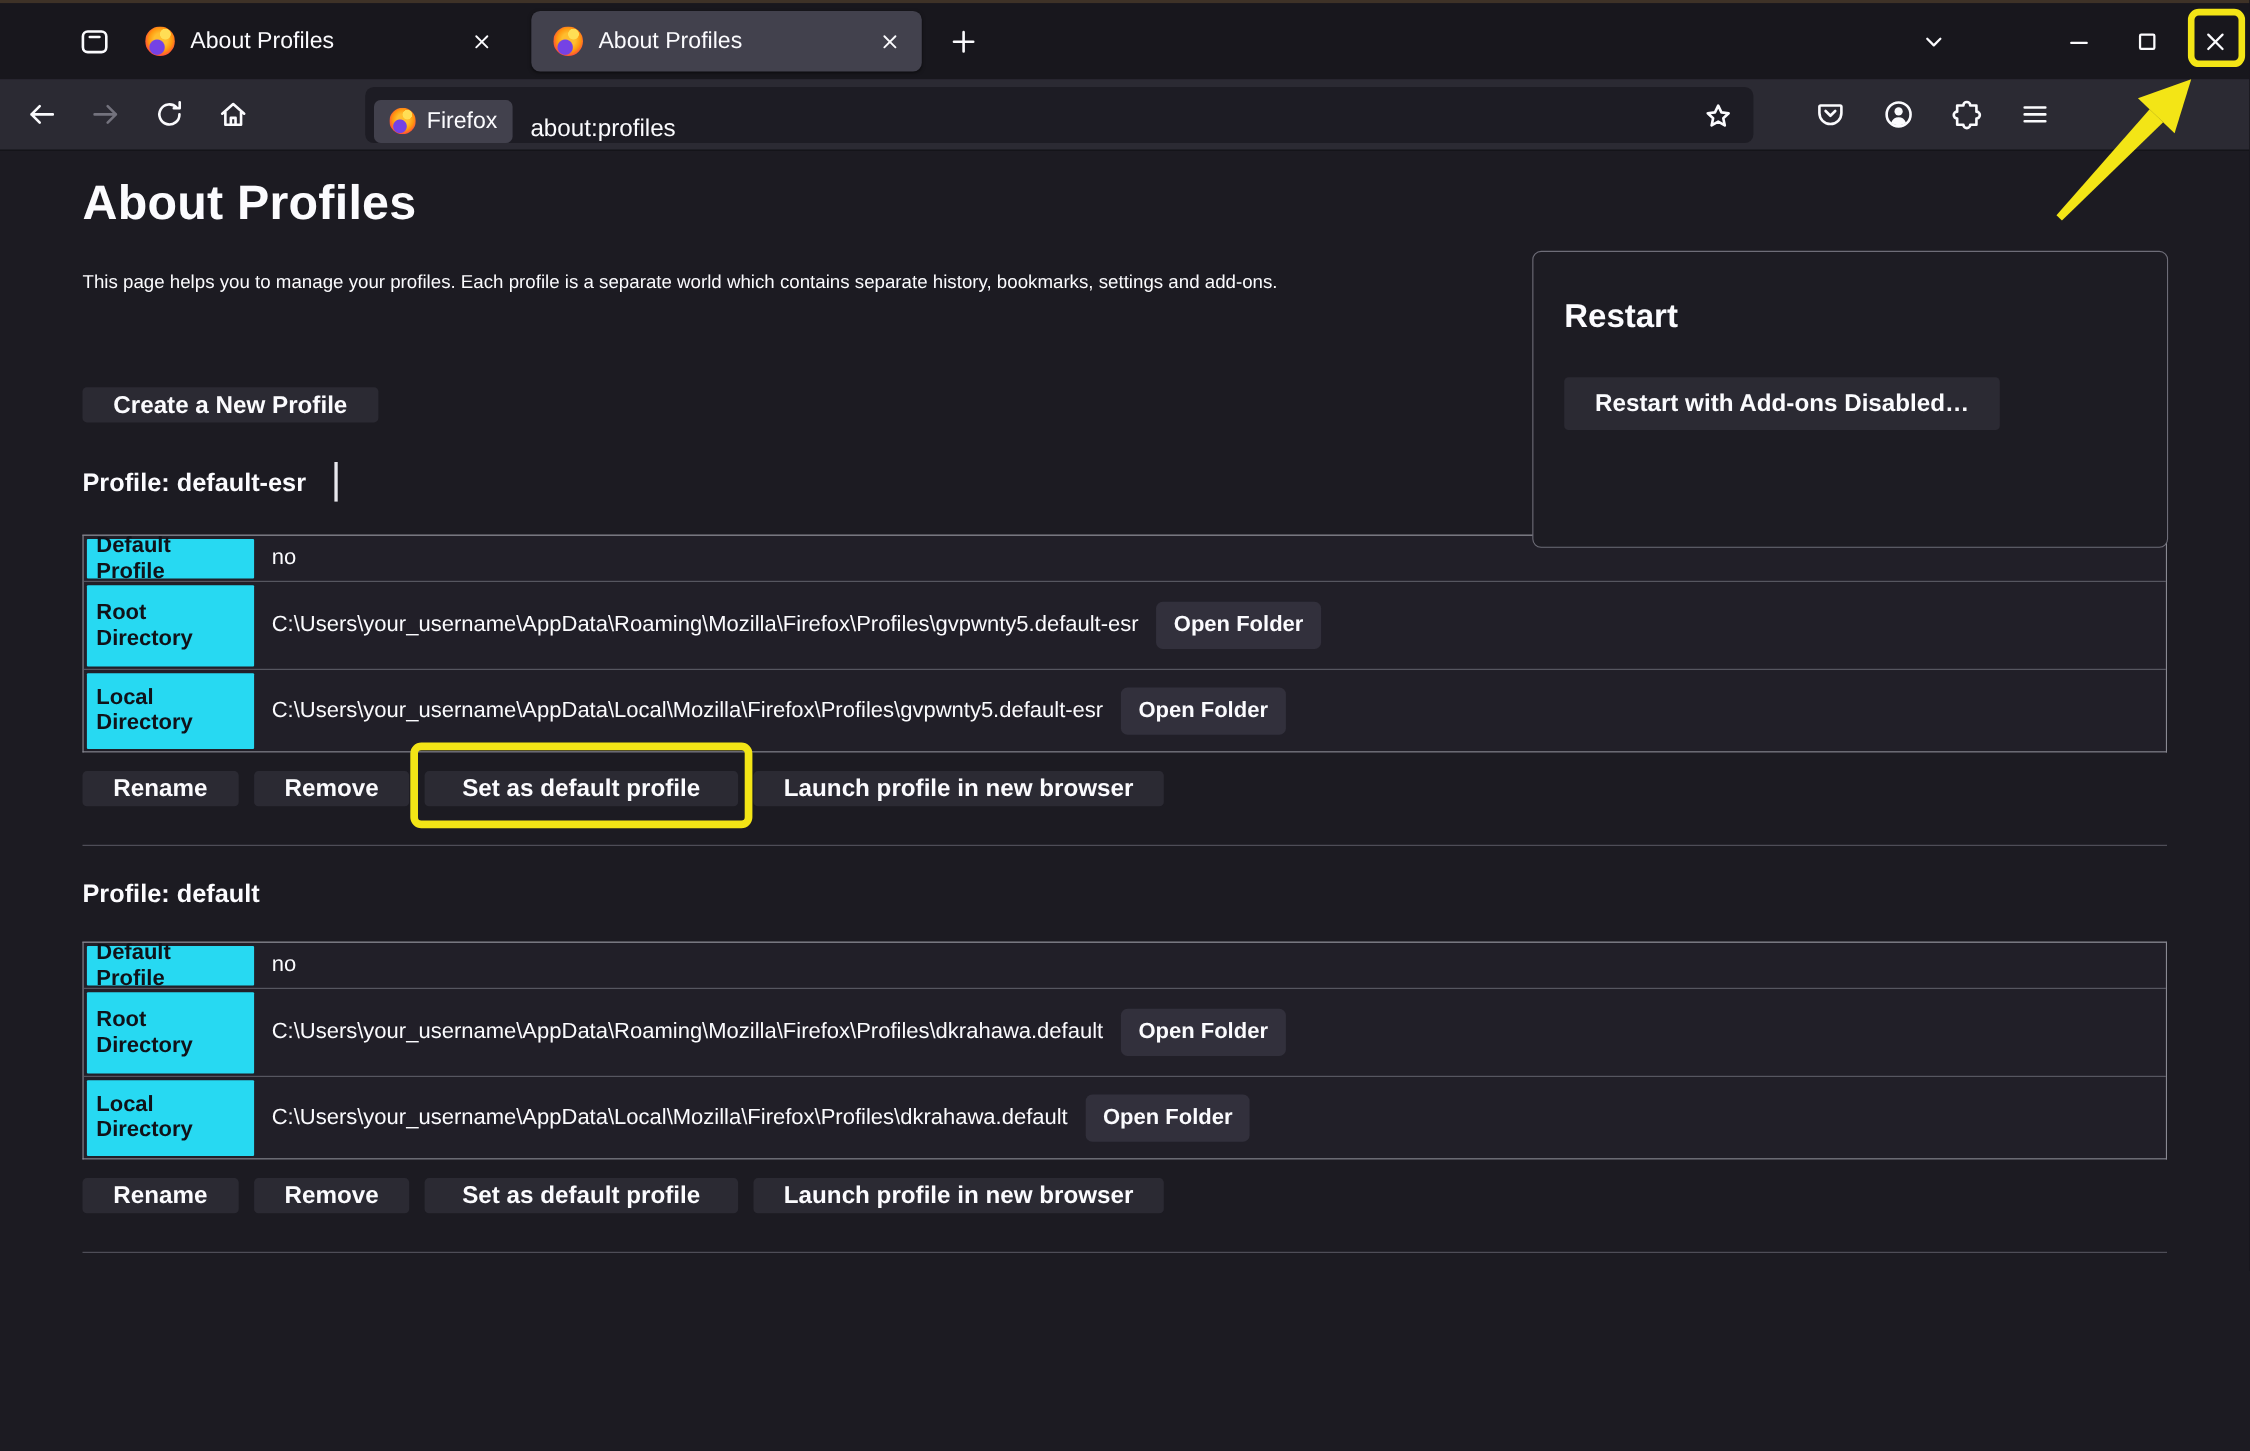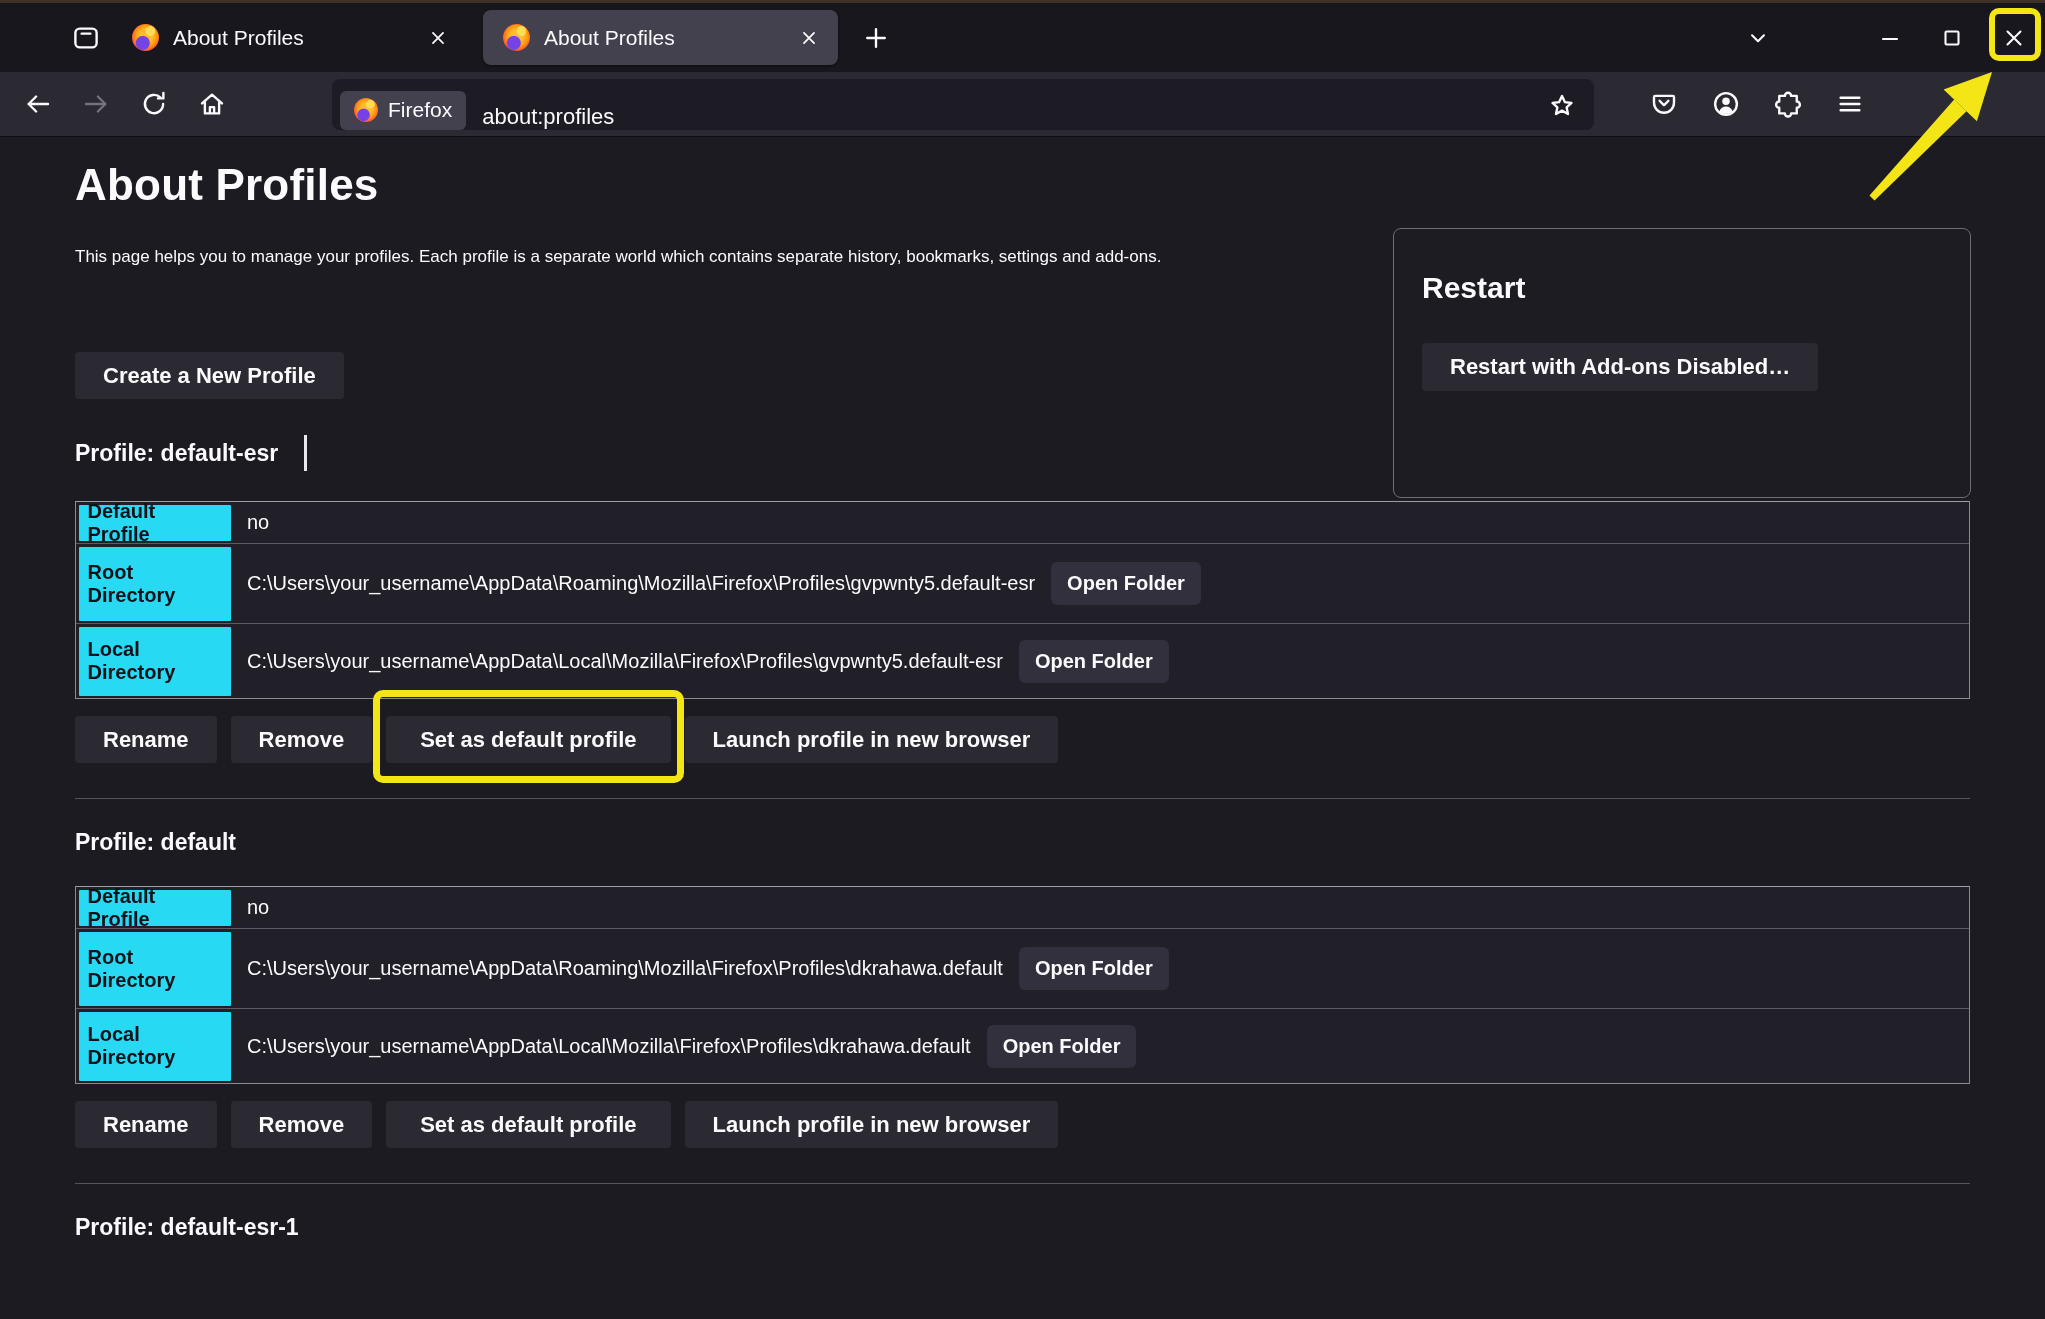--- a/index.html
+++ b/index.html
@@ -55,21 +55,21 @@
   .urlbar{display:flex;align-items:flex-end;margin-left:96px;width:1262px;height:51px;background:#1d1c24;border-radius:8px;padding:0 8px;}
   .chip{display:flex;align-items:center;gap:10px;height:39px;background:var(--chip);border-radius:6px;padding:0 14px;}
   .chip-label{font-size:21px;}
   .url-text{font-size:22px;margin-left:16px;flex:1;color:var(--text);}
   .nav-right{display:flex;align-items:center;gap:14px;margin-left:46px;}
 
   
   .content{position:absolute;left:0;top:138px;right:0;bottom:0;padding:0 75px;}
   h1{font-size:44px;font-weight:600;margin:22px 0 0 0;letter-spacing:.2px;}
   .intro{font-size:17px;line-height:34px;width:1200px;margin:30px 0 0 0;}
-  .btn{display:inline-flex;align-items:center;justify-content:center;background:var(--panel);color:var(--text);border:none;border-radius:4px;height:47px;padding:0 28px;font-family:inherit;font-size:22px;font-weight:700;cursor:pointer;}
+  .btn{display:inline-flex;align-items:center;justify-content:center;background:var(--panel);color:var(--text);border:none;border-radius:4px;height:32px;padding:0 28px;font-family:inherit;font-size:22px;font-weight:700;cursor:pointer;}
   .create{margin-top:78px;}
   h2.profile-h{font-size:23px;font-weight:600;margin:36px 0 0 0;display:flex;align-items:center;}
   .caret{display:inline-block;width:2.5px;height:36px;background:#e8e8ee;margin-left:26px;}
 
   .ptable{width:1895px;margin-top:30px;border:1px solid var(--tableborder);border-top-color:#9d9da6;background:#211f28;}
   .prow{display:flex;align-items:stretch;border-bottom:1px solid var(--rowline);}
   .prow:last-child{border-bottom:none;}
   .prow.short{height:42px;}
   .prow.tall{height:80px;}
   .prow.tall2{height:74px;}
@@ -298,23 +298,20 @@
     <div class="actions">
       <button class="btn">Rename</button>
       <button class="btn">Remove</button>
       <button class="btn" style="padding:0 34px;">Set as default profile</button>
       <button class="btn">Launch profile in new browser</button>
     </div>
 
     <hr class="sep">
 
     
-    <h2 class="profile-h after-sep">
-        <span>Profile: default-esr-1</span>
-      </h2>
   </div>
 
   <aside class="restart-card">
     <h2>Restart</h2>
     <button class="btn">Restart with Add-ons Disabled…</button>
   </aside>
 
   <svg class="anno-arrow" width="220" height="180" viewBox="0 0 220 180">
     <polygon points="34.5,145.4 126.5,56.2 114.2,44.4 29.5,140.6" fill="#f3e516"></polygon>
     <polygon points="152,17 136.9,66.2 103.6,34.4" fill="#f3e516"></polygon>

